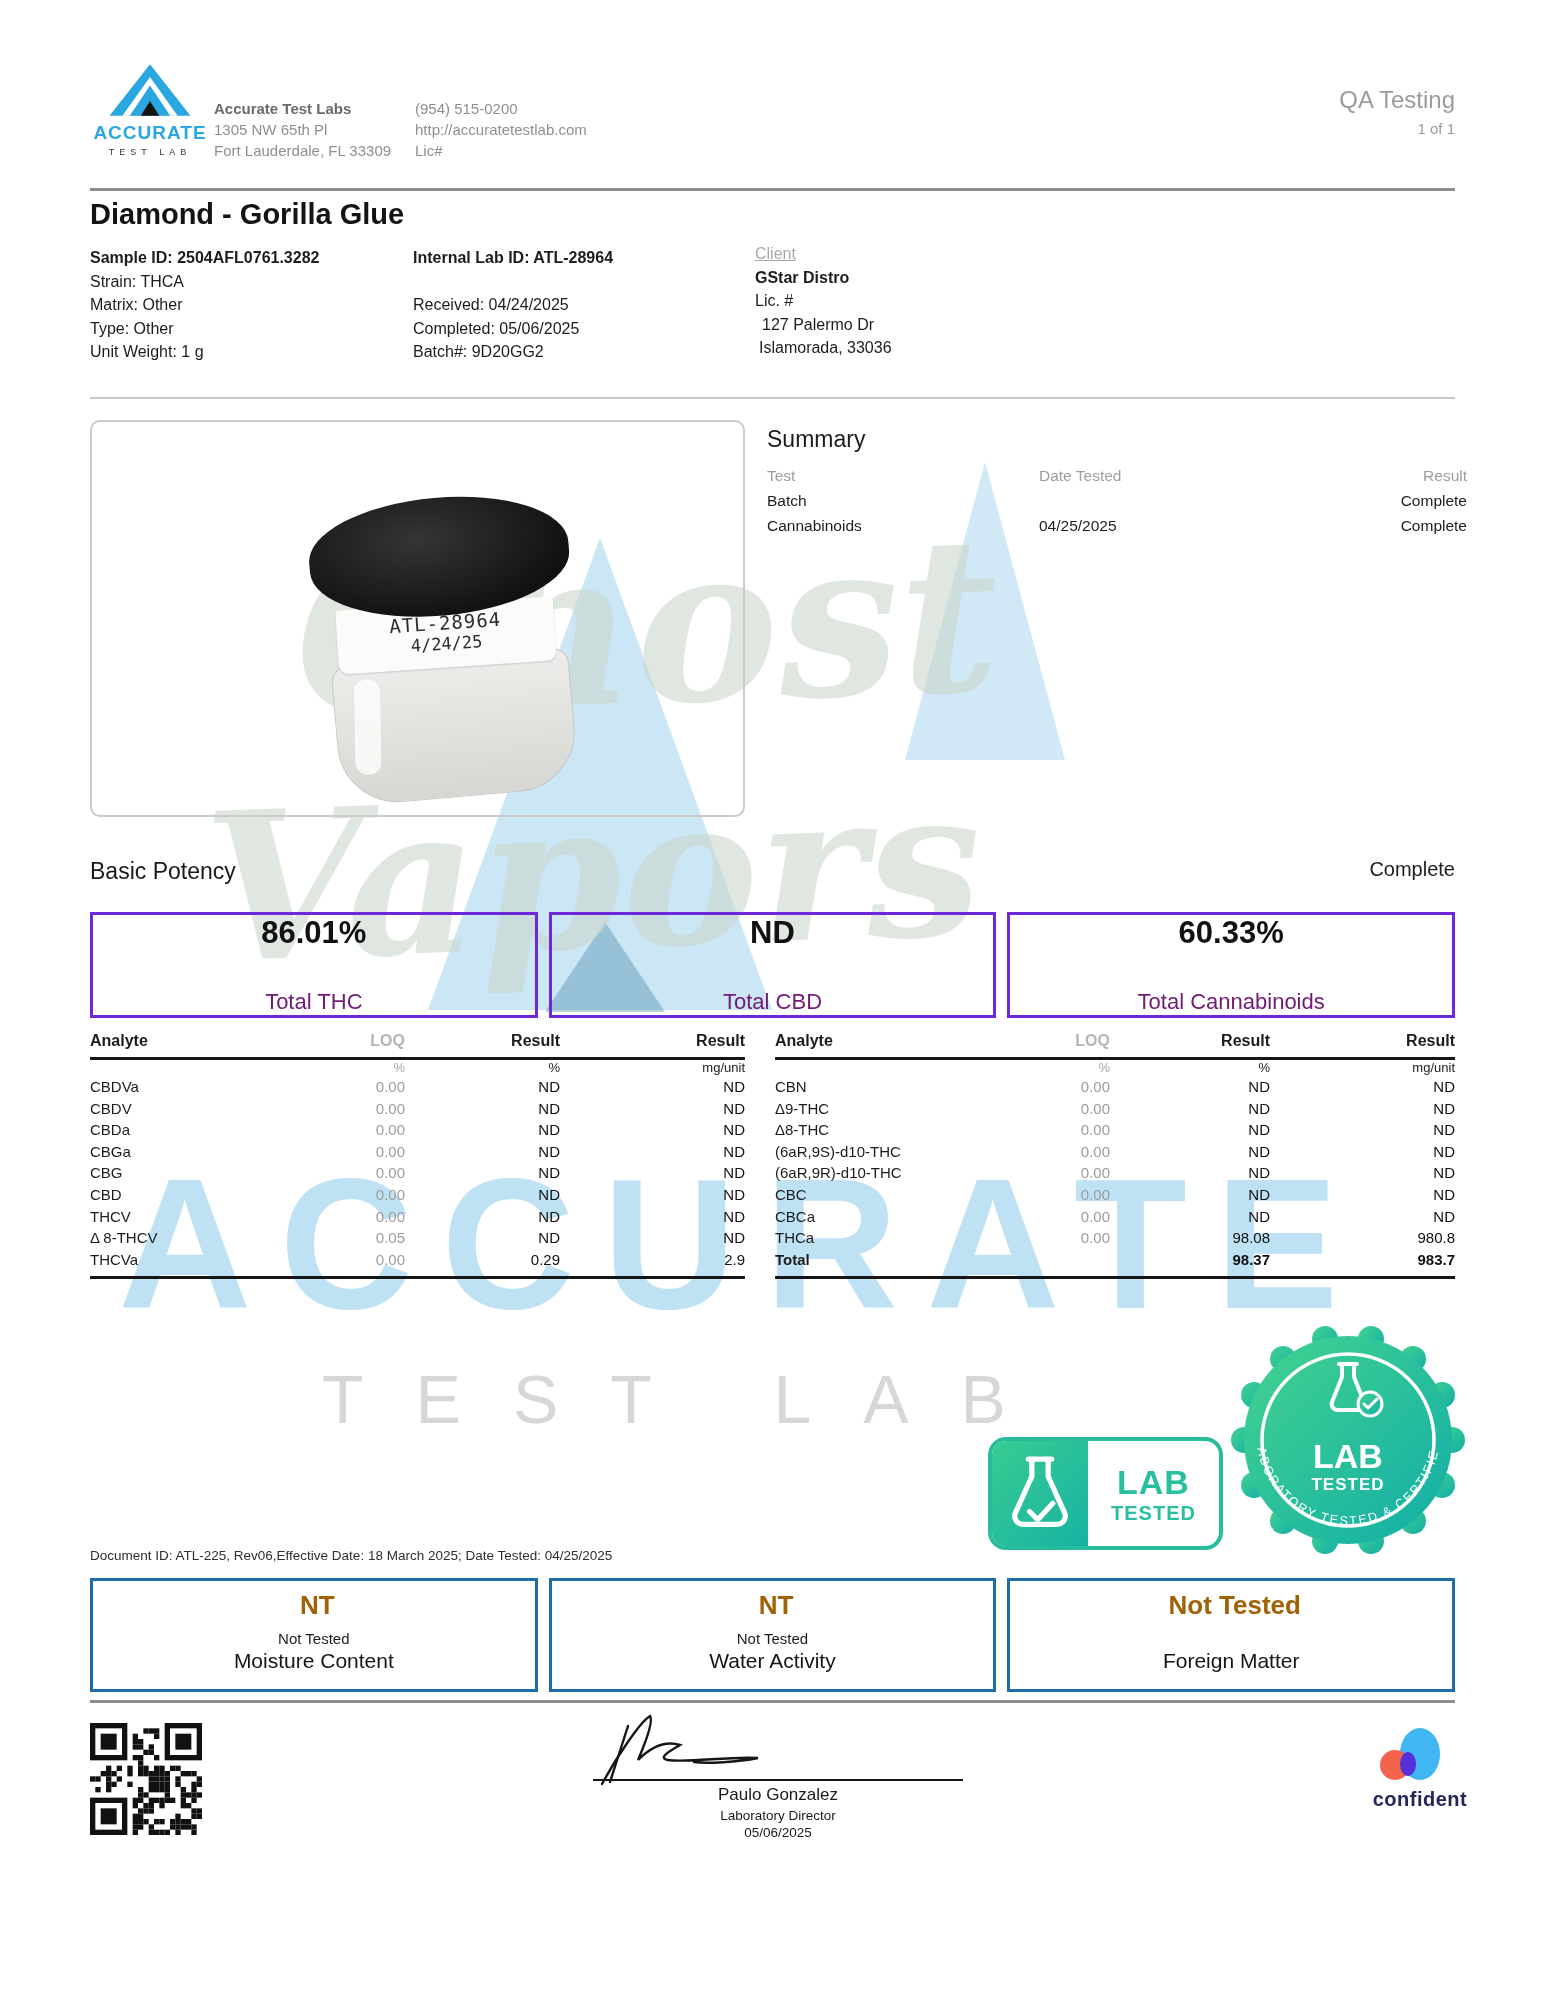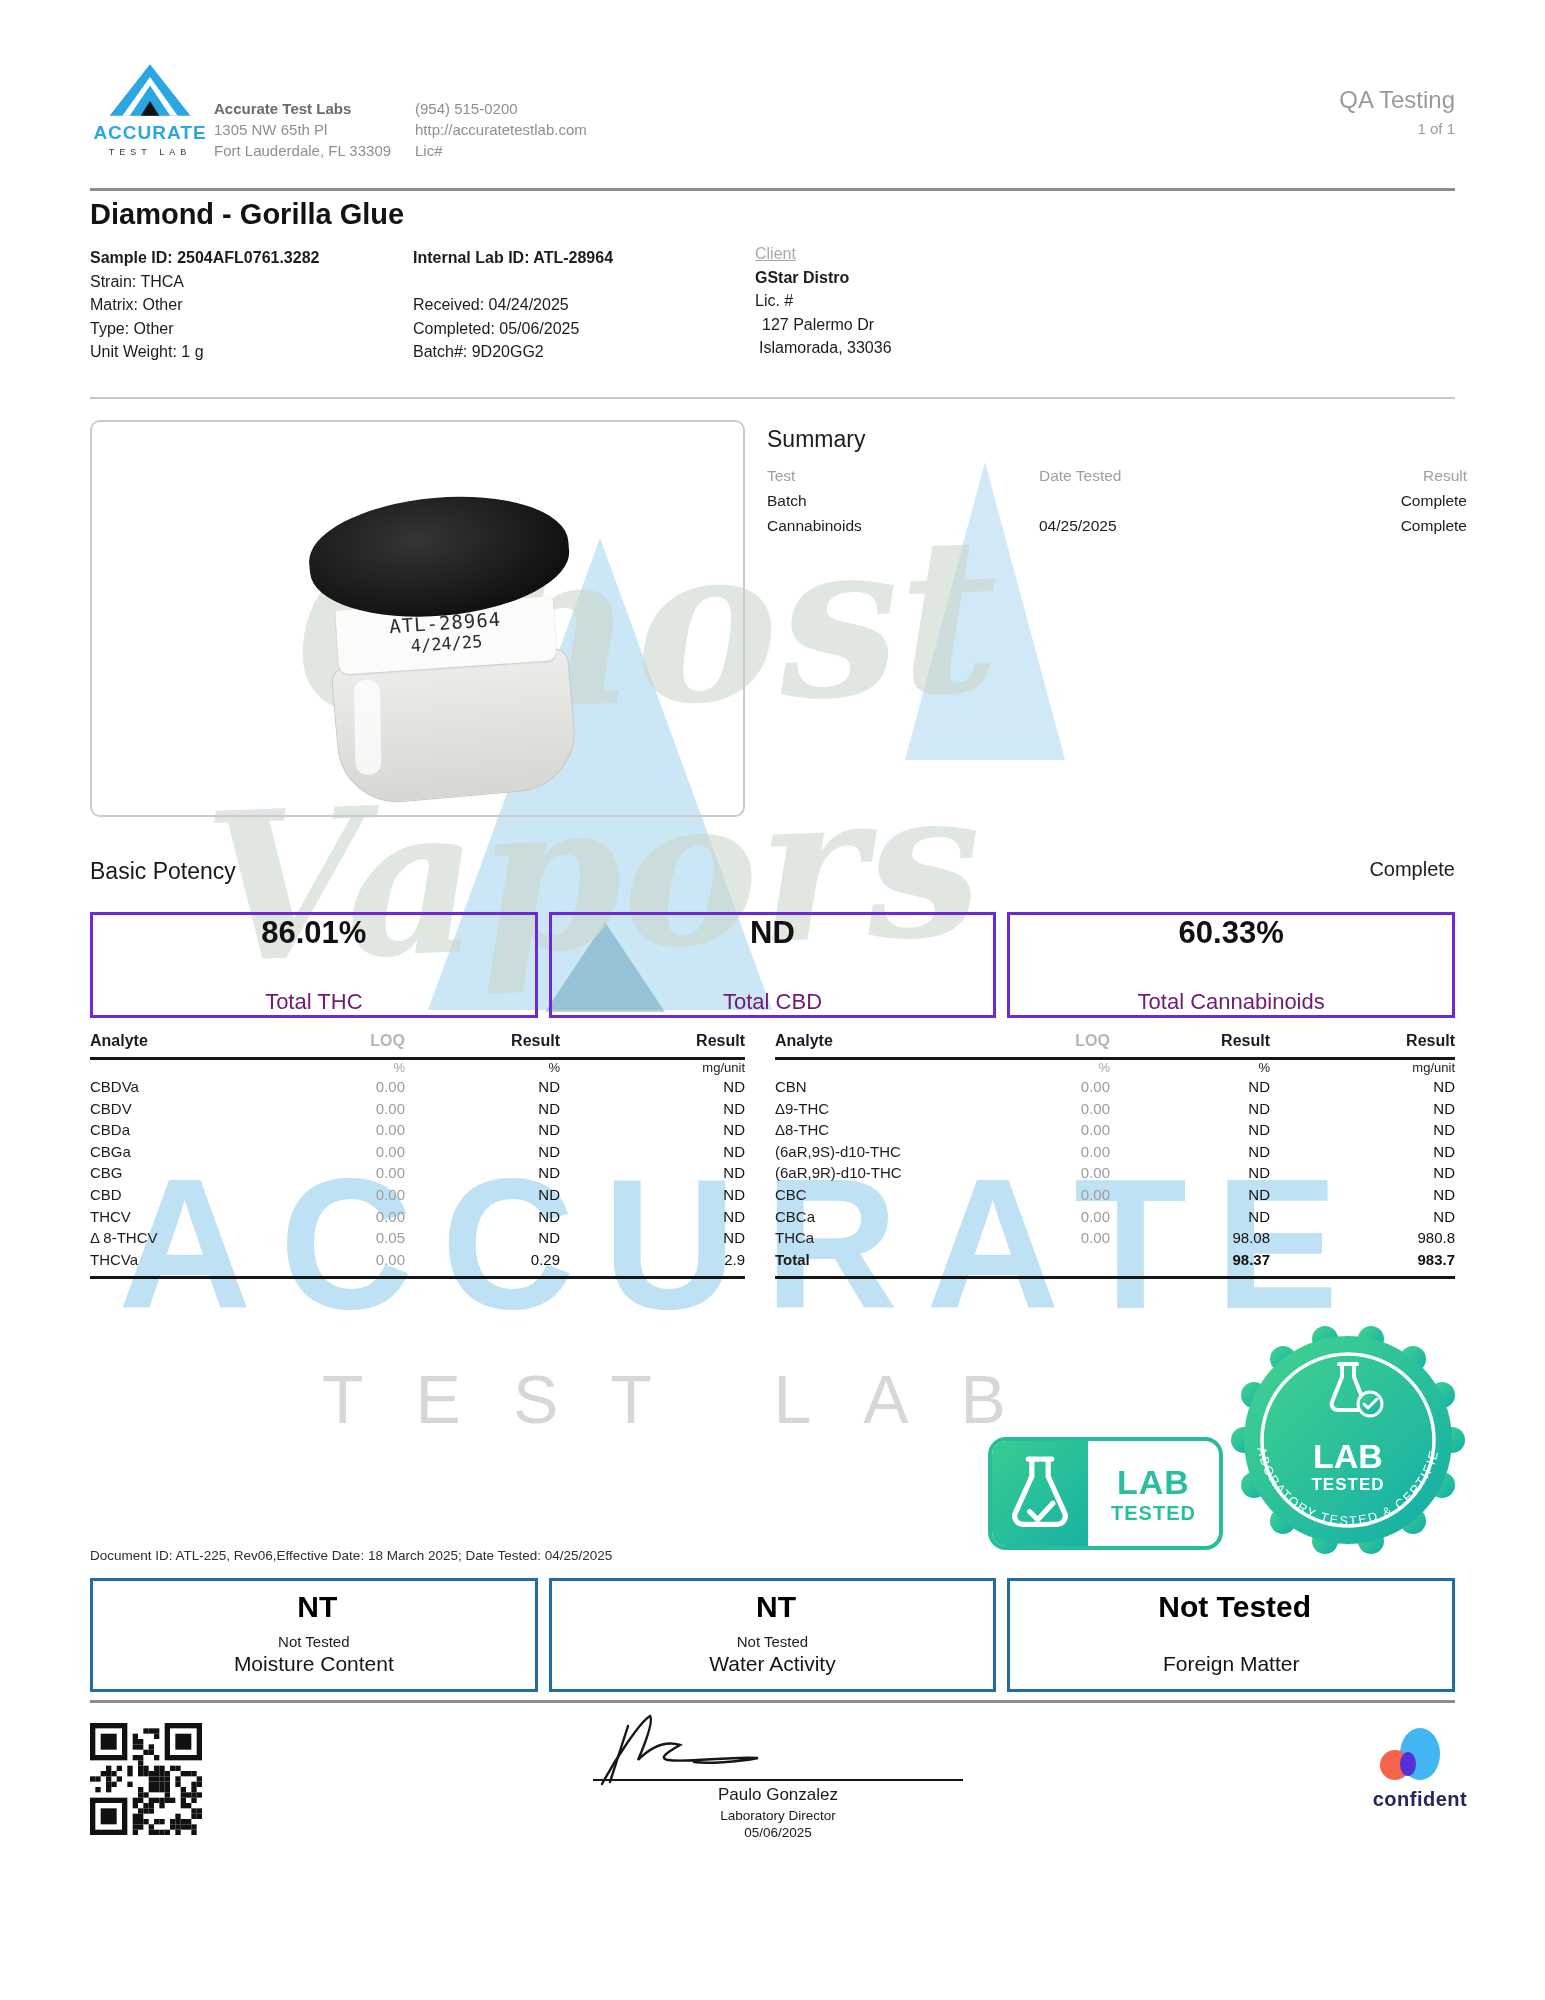--- a/index.html
+++ b/index.html
@@ -111,21 +111,21 @@
   #badge-rect .br-left { width:96px; background:linear-gradient(135deg,#38cc92,#17b2a3); display:flex; align-items:center; justify-content:center; }
   #badge-rect .br-right { flex:1; display:flex; flex-direction:column; align-items:center; justify-content:center; color:#29bf9e; }
   #badge-rect .br-l1 { font-size:34px; font-weight:800; letter-spacing:1px; }
   #badge-rect .br-l2 { font-size:20px; font-weight:800; letter-spacing:1px; }
   #badge-seal { left:1228px; top:1320px; width:240px; height:240px; }
 
   
   #doc-line { left:90px; top:1548px; font-size:13.5px; color:#2e2e2e; }
   #nt-boxes { left:90px; top:1578px; width:1365px; height:114px; display:flex; gap:11px; }
   .nt-box { flex:1; border:3px solid #1f6ca7; text-align:center; padding-top:9px; }
-  .nt-val { font-size:30px; font-weight:800; color:#000000;margin-left:7px; }
+  .nt-val { font-size:26px; font-weight:800; color:#a16207;margin-left:7px; }
   .nt-sub { font-size:15px; margin-top:9px; min-height:18px; color:#1d1d1d; }
   .nt-lab { font-size:21px; margin-top:1px; color:#151515; }
   .rule3 { left:90px; top:1700px; width:1365px; height:3px; background:#8c8c8c; }
 
   
   #qr-wrap { left:90px; top:1723px; width:112px; height:112px; }
   #sig-scribble { left:588px; top:1712px; }
   .sig-line { left:593px; top:1779px; width:370px; height:2px; background:#161616; }
   #sig-name  { left:563px; top:1785px; width:430px; text-align:center; font-size:17px; color:#1a1a1a; }
   #sig-title { left:563px; top:1808px; width:430px; text-align:center; font-size:13.5px; color:#1a1a1a; }

